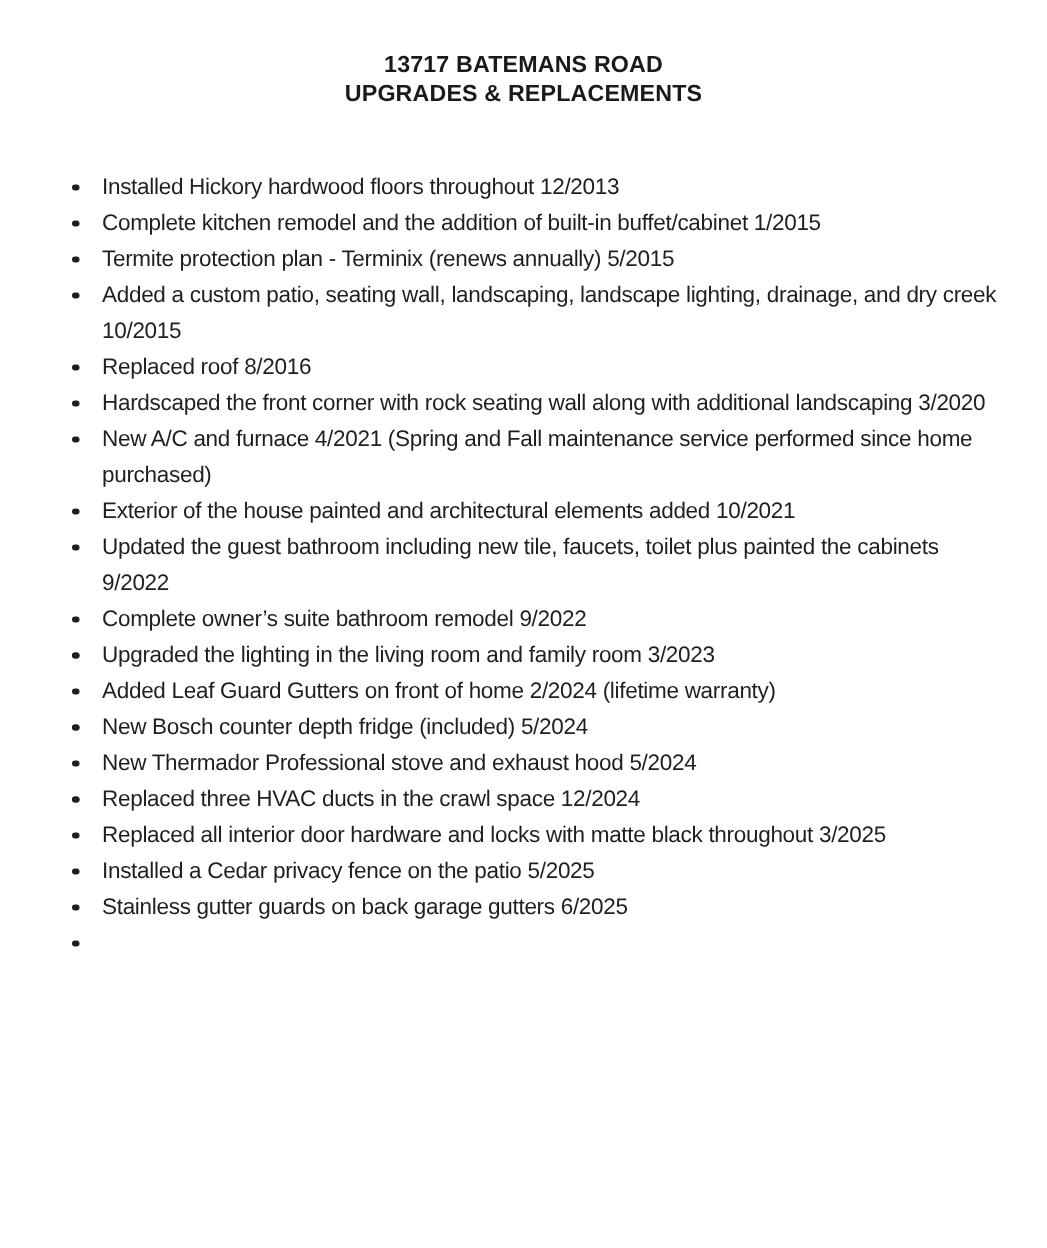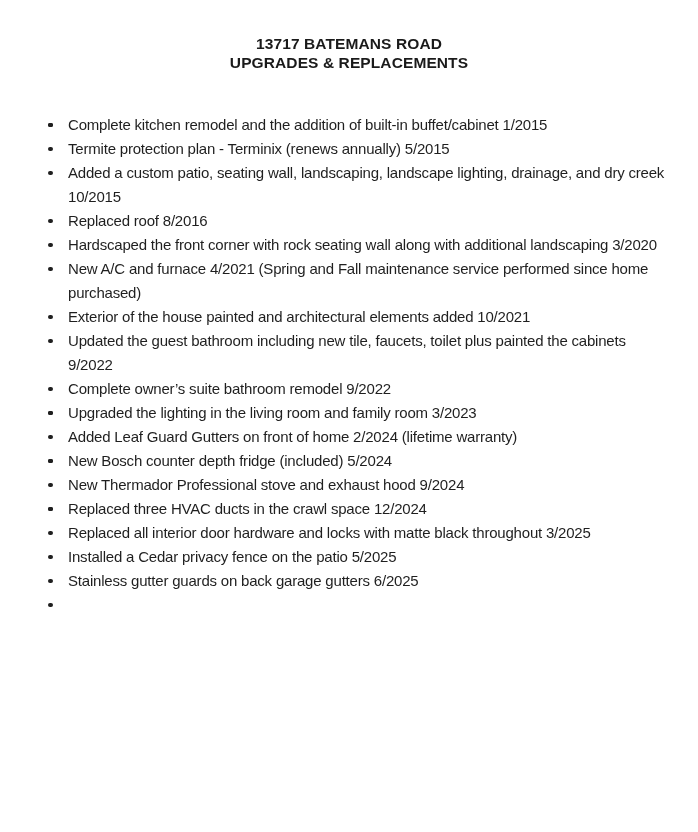--- a/index.html
+++ b/index.html
@@ -54,36 +54,36 @@
 <body>
 
 <div class="page">
 
   <div class="doc-header">
     <div class="title-line">13717 BATEMANS ROAD</div>
     <div class="title-line">UPGRADES &amp; REPLACEMENTS</div>
   </div>
 
   <ul class="upgrade-list">
-    <li><span class="bullet"></span></li>
+    <li><span class="bullet"></span><span>Installed Hickory hardwood floors throughout 12/2013</span></li>
     <li><span class="bullet"></span><span>Complete kitchen remodel and the addition of built-in buffet/cabinet 1/2015</span></li>
     <li><span class="bullet"></span><span>Termite protection plan - Terminix (renews annually) 5/2015</span></li>
     <li><span class="bullet"></span><span>Added a custom patio, seating wall, landscaping, landscape lighting, drainage, and dry creek 10/2015</span></li>
     <li><span class="bullet"></span><span>Replaced roof 8/2016</span></li>
     <li><span class="bullet"></span><span>Hardscaped the front corner with rock seating wall along with additional landscaping 3/2020</span></li>
     <li><span class="bullet"></span><span>New A/C and furnace 4/2021 (Spring and Fall maintenance service performed since home purchased)</span></li>
     <li><span class="bullet"></span><span>Exterior of the house painted and architectural elements added 10/2021</span></li>
     <li><span class="bullet"></span><span>Updated the guest bathroom including new tile, faucets, toilet plus painted the cabinets 9/2022</span></li>
     <li><span class="bullet"></span><span>Complete owner’s suite bathroom remodel 9/2022</span></li>
     <li><span class="bullet"></span></li>
     <li><span class="bullet"></span><span>Upgraded the lighting in the living room and family room 3/2023</span></li>
     <li><span class="bullet"></span><span>Added Leaf Guard Gutters on front of home 2/2024 (lifetime warranty)</span></li>
     <li><span class="bullet"></span></li>
     <li><span class="bullet"></span><span>New Bosch counter depth fridge (included) 5/2024</span></li>
-    <li><span class="bullet"></span><span>New Thermador Professional stove and exhaust hood 9/2024</span></li>
+    <li><span class="bullet"></span><span>New Thermador Professional stove and exhaust hood 5/2024</span></li>
     <li><span class="bullet"></span></li>
     <li><span class="bullet"></span><span>Replaced three HVAC ducts in the crawl space 12/2024</span></li>
     <li><span class="bullet"></span><span>Replaced all interior door hardware and locks with matte black throughout 3/2025</span></li>
     <li><span class="bullet"></span><span>Installed a Cedar privacy fence on the patio 5/2025</span></li>
     <li><span class="bullet"></span><span>Stainless gutter guards on back garage gutters 6/2025</span></li>
     <li><span class="bullet"></span></li>
   </ul>
 
 </div>
 

